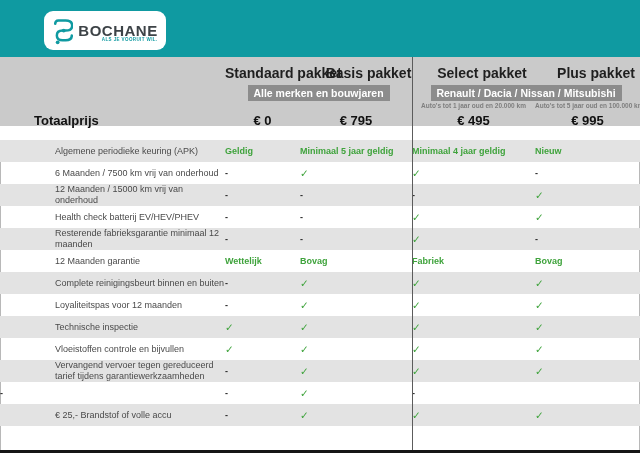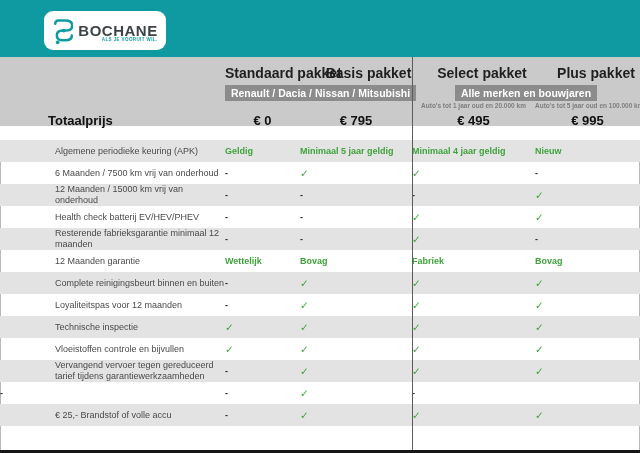--- a/index.html
+++ b/index.html
@@ -22,21 +22,21 @@
   .cols-names{display:grid;grid-template-columns:225px 100px 87px 140px 88px;}
   .pkg-name{text-align:center;font-size:14px;font-weight:700;color:#1f1f1f;white-space:nowrap;}
   .badges-row{display:grid;grid-template-columns:225px 187px 228px;margin-top:4px;height:16px;}
   .badge{height:16px;line-height:16px;background:#8c8c8c;color:#fff;font-size:10.5px;
          font-weight:700;text-align:center;margin:0 auto;white-space:nowrap;}
   .badge-a{width:142px;}
   .badge-b{width:191px;}
   .notes-row{height:10px;margin-top:1px;}
   .pkg-note{text-align:center;font-size:6.5px;font-weight:700;color:#7e7e7e;white-space:nowrap;}
   .totals-row{margin-top:1px;align-items:center;}
-  .totals-label{padding-left:48px;font-size:13px;font-weight:700;color:#111;}
+  .totals-label{padding-left:34px;font-size:13px;font-weight:700;color:#111;}
   .price{text-align:center;font-size:13px;font-weight:700;color:#111;}
   
   .gap{height:14px;background:#fff;}
   .feature-row{min-height:22px;align-items:center;}
   .feature-row:nth-child(odd){background:#e3e3e3;}
   .feature-label{padding-left:55px;font-size:9px;color:#4a4a4a;max-width:200px;line-height:1.18;}
   .cell{}
   .cell.check{color:#3FA33C;font-size:10.5px;}
   .cell.dash{color:#2e2e2e;font-weight:700;font-size:9px;}
   .cell.text-val{color:#3FA33C;font-weight:700;font-size:9px;white-space:nowrap;}
@@ -71,24 +71,24 @@
     <div class="cols-names">
       <div></div>
       <div class="pkg-name">Standaard pakket</div>
       <div class="pkg-name">Basis pakket</div>
       <div class="pkg-name">Select pakket</div>
       <div class="pkg-name">Plus pakket</div>
     </div>
     <div class="badges-row">
       <div></div>
       <div>
-          <div class="badge badge-b">Renault / Dacia / Nissan / Mitsubishi</div>
+          <div class="badge badge-a">Alle merken en bouwjaren</div>
         </div>
       <div>
-          <div class="badge badge-a">Alle merken en bouwjaren</div>
+          <div class="badge badge-b">Renault / Dacia / Nissan / Mitsubishi</div>
         </div>
     </div>
     <div class="cols notes-row">
       <div></div>
         <div></div>
         <div></div>
       <div class="pkg-note">Auto's tot 1 jaar oud en 20.000 km</div>
       <div class="pkg-note">Auto's tot 5 jaar oud en 100.000 km</div>
     </div>
     <div class="cols totals-row">

